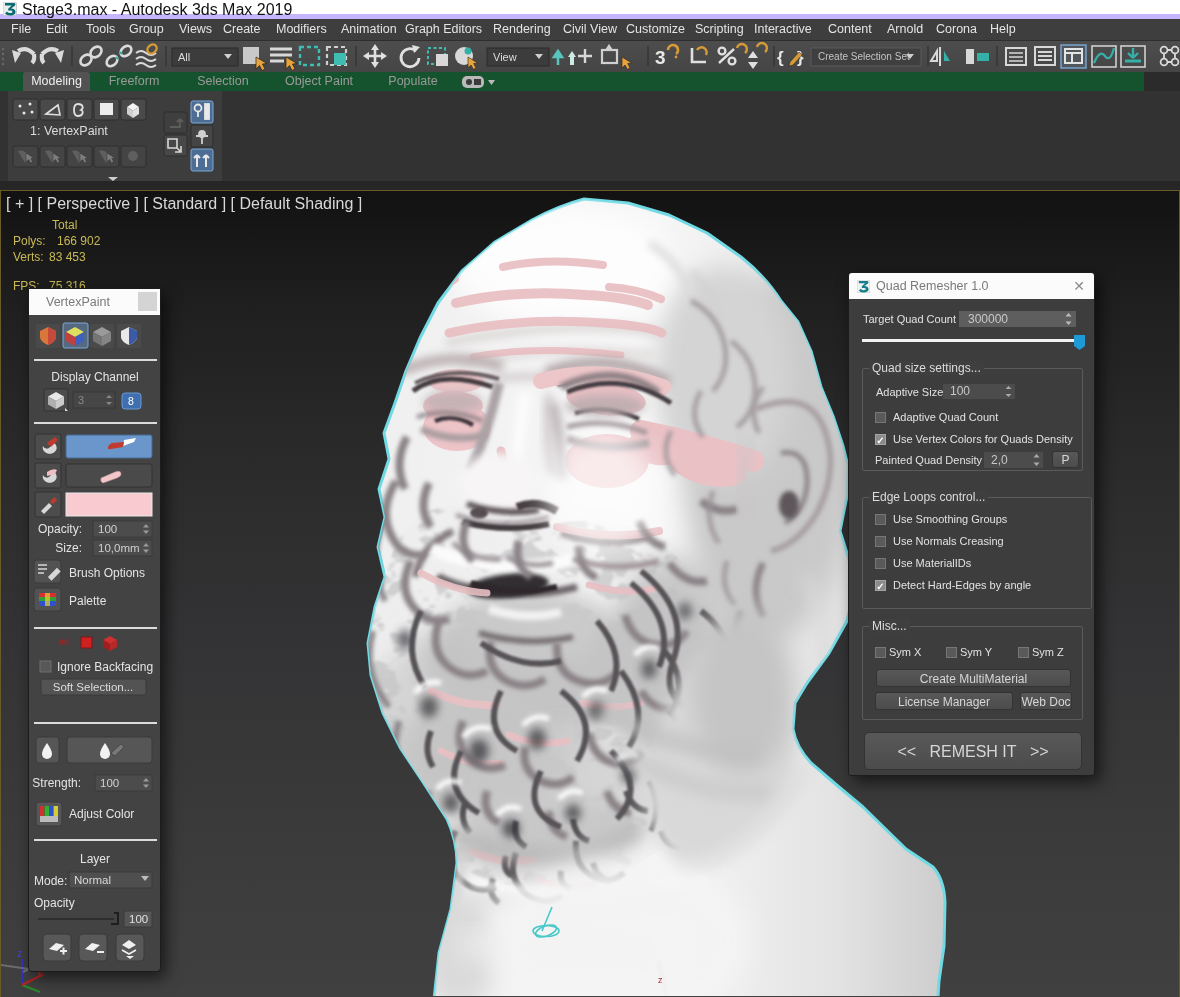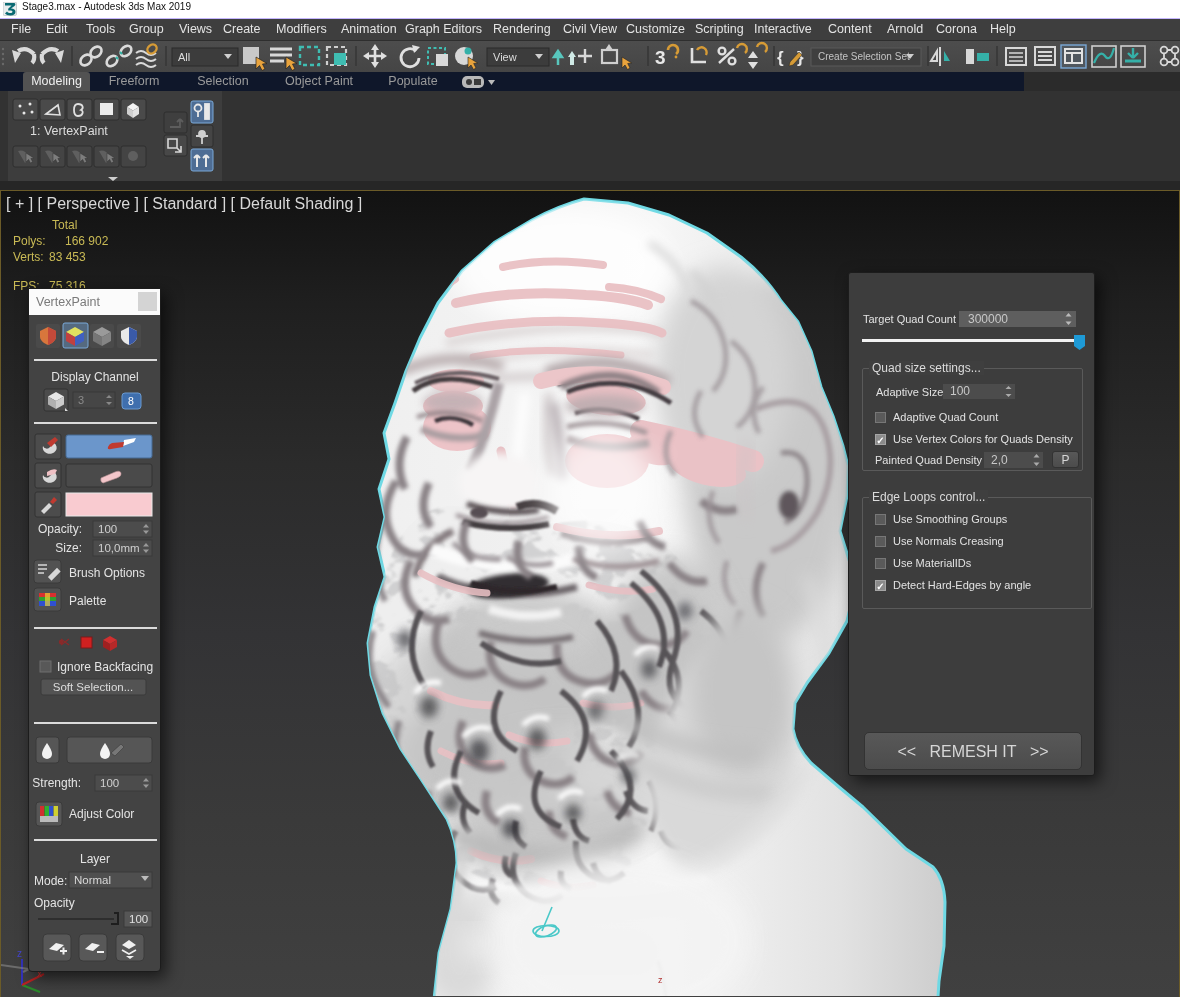--- a/index.html
+++ b/index.html
@@ -1,28 +1,28 @@
 <!DOCTYPE html>
 <html><head>
 <meta charset="utf-8">
 <style>
 *{margin:0;padding:0;box-sizing:border-box}
 html,body{width:1180px;height:997px;overflow:hidden;font-family:"Liberation Sans",sans-serif;background:#2b2b2b}
 #app{position:relative;width:1180px;height:997px}
 
-#titlebar{position:absolute;left:0;top:0;width:1180px;height:19px;background:#fff;color:#111;font-size:10px;border-bottom:1px solid #c4b5fd}
+#titlebar{position:absolute;left:0;top:0;width:1180px;height:19px;background:#fff;color:#111;font-size:16px;border-bottom:5px solid #c4b5fd}
 #titlebar .logo{position:absolute;left:3px;top:2px;width:14px;height:14px}
 #titlebar .t{position:absolute;left:22px;top:1px}
 
 #menubar{position:absolute;left:0;top:19px;width:1180px;height:22px;background:#3e3e3e;border-bottom:1px solid #2e2e2e}
 #menubar span{position:absolute;top:3px;color:#e4e4e4;font-size:12.5px;white-space:nowrap}
 
 #toolbar{position:absolute;left:0;top:41px;width:1180px;height:31px;background:linear-gradient(#4d4d4d,#454545)}
 
-#tabrow{position:absolute;left:0;top:72px;width:1024px;height:19px;background:#0f172a}
+#tabrow{position:absolute;left:0;top:72px;width:1144px;height:19px;background:#14532d}
 #tabrow .tab{position:absolute;top:0;height:19px;color:#9a9a9a;font-size:12.5px;text-align:center;line-height:19px;white-space:nowrap}
 #tabrow .sel{background:#525252;color:#efefef;border-radius:3px 3px 0 0}
 
 #ribbon{position:absolute;left:0;top:91px;width:1180px;height:90px;background:#323232}
 #panel1{position:absolute;left:8px;top:0;width:214px;height:90px;background:#3d3d3d}
 #gapstrip{position:absolute;left:0;top:181px;width:1180px;height:9px;background:#262626}
 
 #viewport{position:absolute;left:0;top:190px;width:1180px;height:807px;border:1px solid #6b5b28;border-bottom:none;
  background:linear-gradient(180deg,#121212 0%,#1f1f1f 14%,#2b2b2b 34%,#333335 55%,#3a3a3a 78%,#404040 100%)}
 #vplabel{position:absolute;left:5px;top:4px;color:#d8d8d8;font-size:16px}
@@ -559,29 +559,29 @@
         <path d="M21 794 l18 7" stroke="#2a8a2a"></path>
         <path d="M21 794 l22 -11" stroke="#bb2222"></path>
         <path d="M0 774 l28 4 -6 3" stroke="#9a9a9a" opacity=".5"></path>
       </g>
       <text x="16" y="766" fill="#4444cc" font-size="10">z</text>
       <text x="36" y="786" fill="#cc3333" font-size="10">x</text>
     </svg>
     <div id="vplabel">[ + ] [ Perspective ] [ Standard ] [ Default Shading ]</div>
     <div class="stat" style="left:51px;top:27px">Total</div>
     <div class="stat" style="left:12px;top:43px">Polys:</div>
-      <div class="stat" style="left:64px;top:43px">166 902</div>
+      <div class="stat" style="left:56px;top:43px">166 902</div>
     <div class="stat" style="left:12px;top:59px">Verts:</div>
       <div class="stat" style="left:48px;top:59px">83 453</div>
     <div class="stat" style="left:12px;top:88px">FPS:</div>
       <div class="stat" style="left:48px;top:88px">75.316</div>
   </div>
 
   <div id="vpdlg" class="dlg" style="left:28px;top:288px;width:133px;height:684px;background:#434343;border-radius:0 0 4px 4px">
-    <div class="titl" style="height:26px;font-size:12.5px;line-height:26px"><span style="margin-left:7px">VertexPaint</span>
+    <div class="titl" style="height:26px;font-size:12.5px;line-height:26px"><span style="margin-left:17px">VertexPaint</span>
       <span style="position:absolute;right:3px;top:3px;width:19px;height:19px;background:#d4d4d4"></span></div>
     <svg width="133" height="658" viewBox="0 0 133 658" style="position:absolute;left:0;top:26px">
 
       <g>
         <rect x="7" y="9" width="24" height="24" rx="2" fill="#4a4a4a"></rect>
         <rect x="34" y="8" width="25" height="25" rx="2" fill="#556a80" stroke="#7aa9d8"></rect>
         <rect x="61" y="9" width="24" height="24" rx="2" fill="#4a4a4a"></rect>
         <rect x="88" y="9" width="24" height="24" rx="2" fill="#4a4a4a"></rect>
         <path d="M19 12 l8 4 v6 c0 5 -8 8 -8 8 s-8 -3 -8 -8 v-6z" fill="#d8763c"></path>
         <path d="M19 12 l8 4 v6 c0 5 -8 8 -8 8z" fill="#c44a3a"></path>
@@ -723,20 +723,28 @@
         <path d="M56 634 l7 -6 8 2 -7 6z" fill="#f0f0f0"></path>
           <path d="M68 637 h7" stroke="#f0f0f0" stroke-width="2"></path>
         <path d="M93 630 l7 -5 7 5 -7 4z" fill="#f0f0f0"></path>
           <path d="M93 635 l7 4 7 -4" stroke="#f0f0f0" stroke-width="1.6" fill="none"></path>
         <path d="M97 641 l4 3 4 -3z" fill="#f0f0f0"></path>
       </g>
     </svg>
   </div>
 
   <div id="qrdlg" class="dlg" style="left:848px;top:272px;width:247px;height:504px;border-radius:3px;background:#3d3d3d">
+    <div class="titl" style="height:26px;font-size:12.5px;line-height:26px;border-radius:3px 3px 0 0">
+      <svg style="position:absolute;left:8px;top:7px" width="13" height="13" viewBox="0 0 14 14">
+          <rect width="14" height="14" fill="#f2f2f2" stroke="#cfcfcf"></rect>
+          <path d="M2 1h9c1.5 0 2 2 .5 3L8 6.5c3 0 4.5 1.5 4.5 3.5s-2 3.5-5 3.5c-2.5 0-4.5-1-5.5-2l2-2c.8 1 2 1.6 3.3 1.6 1.2 0 2.2-.5 2.2-1.3S8.3 8.5 7 8.5H5.2V6.8L8.6 3.4H2z" fill="#15808c"></path>
+        </svg>
+      <span style="margin-left:27px">Quad Remesher 1.0</span>
+      <span style="position:absolute;right:9px;top:0;color:#8a8a8a;font-size:14px">✕</span>
+    </div>
     <div class="wt" style="left:14px;top:40px">Target Quad Count</div>
     <div class="fld" style="left:110px;top:38px;width:117px;height:16px;background:#5e5e5e;line-height:16px"><span style="margin-left:9px">300000</span>
       <svg class="sp" width="9" height="16" viewBox="0 0 9 16" style="right:3px">
           <path d="M4.5 2 l3 3.4 h-6z" fill="#bbb"></path>
           <path d="M4.5 14 l-3 -3.4 h6z" fill="#bbb"></path>
         </svg></div>
     <div style="position:absolute;left:13px;top:66px;width:216px;height:3px;background:#f2f2f2"></div>
     <svg style="position:absolute;left:225px;top:62px" width="11" height="15" viewBox="0 0 11 15">
         <path d="M0 0 h11 v11 l-5.5 4 -5.5 -4z" fill="#1e9ad6"></path>
       </svg>
@@ -767,15 +775,27 @@
       <div class="cb" style="left:12px;top:16px"></div>
         <div class="wt" style="left:30px;top:15px">Use Smoothing Groups</div>
       <div class="cb" style="left:12px;top:38px"></div>
         <div class="wt" style="left:30px;top:37px">Use Normals Creasing</div>
       <div class="cb" style="left:12px;top:60px"></div>
         <div class="wt" style="left:30px;top:59px">Use MaterialIDs</div>
       <div class="cbck" style="left:12px;top:82px">✓</div>
         <div class="wt" style="left:30px;top:81px">Detect Hard-Edges by angle</div>
     </div>
 
+    <div class="grp" style="left:13px;top:353px;width:221px;height:94px">
+      <span class="gl">Misc...</span>
+      <div class="cb" style="left:12px;top:20px"></div>
+        <div class="wt" style="left:26px;top:19px">Sym X</div>
+      <div class="cb" style="left:83px;top:20px"></div>
+        <div class="wt" style="left:97px;top:19px">Sym Y</div>
+      <div class="cb" style="left:155px;top:20px"></div>
+        <div class="wt" style="left:169px;top:19px">Sym Z</div>
+      <div class="btn" style="left:13px;top:42px;width:195px;height:18px;line-height:18px">Create MultiMaterial</div>
+      <div class="btn" style="left:12px;top:65px;width:138px;height:18px;line-height:18px">License Manager</div>
+      <div class="btn" style="left:157px;top:65px;width:52px;height:18px;line-height:18px">Web Doc</div>
+    </div>
     <div class="btn" style="left:15px;top:459px;width:218px;height:38px;line-height:38px;border-radius:5px;font-size:16px">&lt;&lt;&nbsp;&nbsp;&nbsp;REMESH IT&nbsp;&nbsp;&nbsp;&gt;&gt;</div>
   </div>
 </div>
 
 </body></html>

